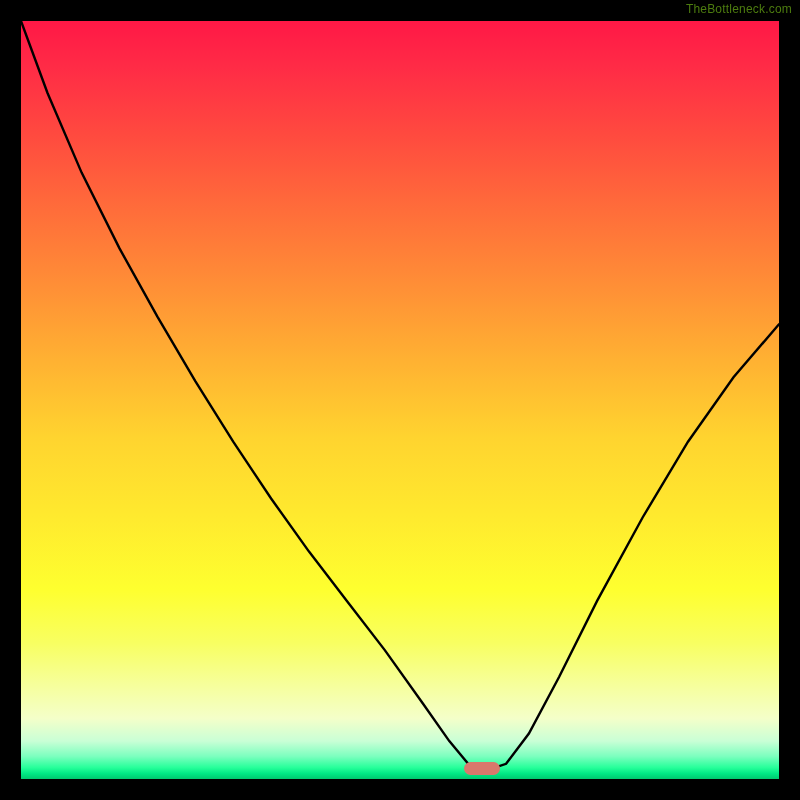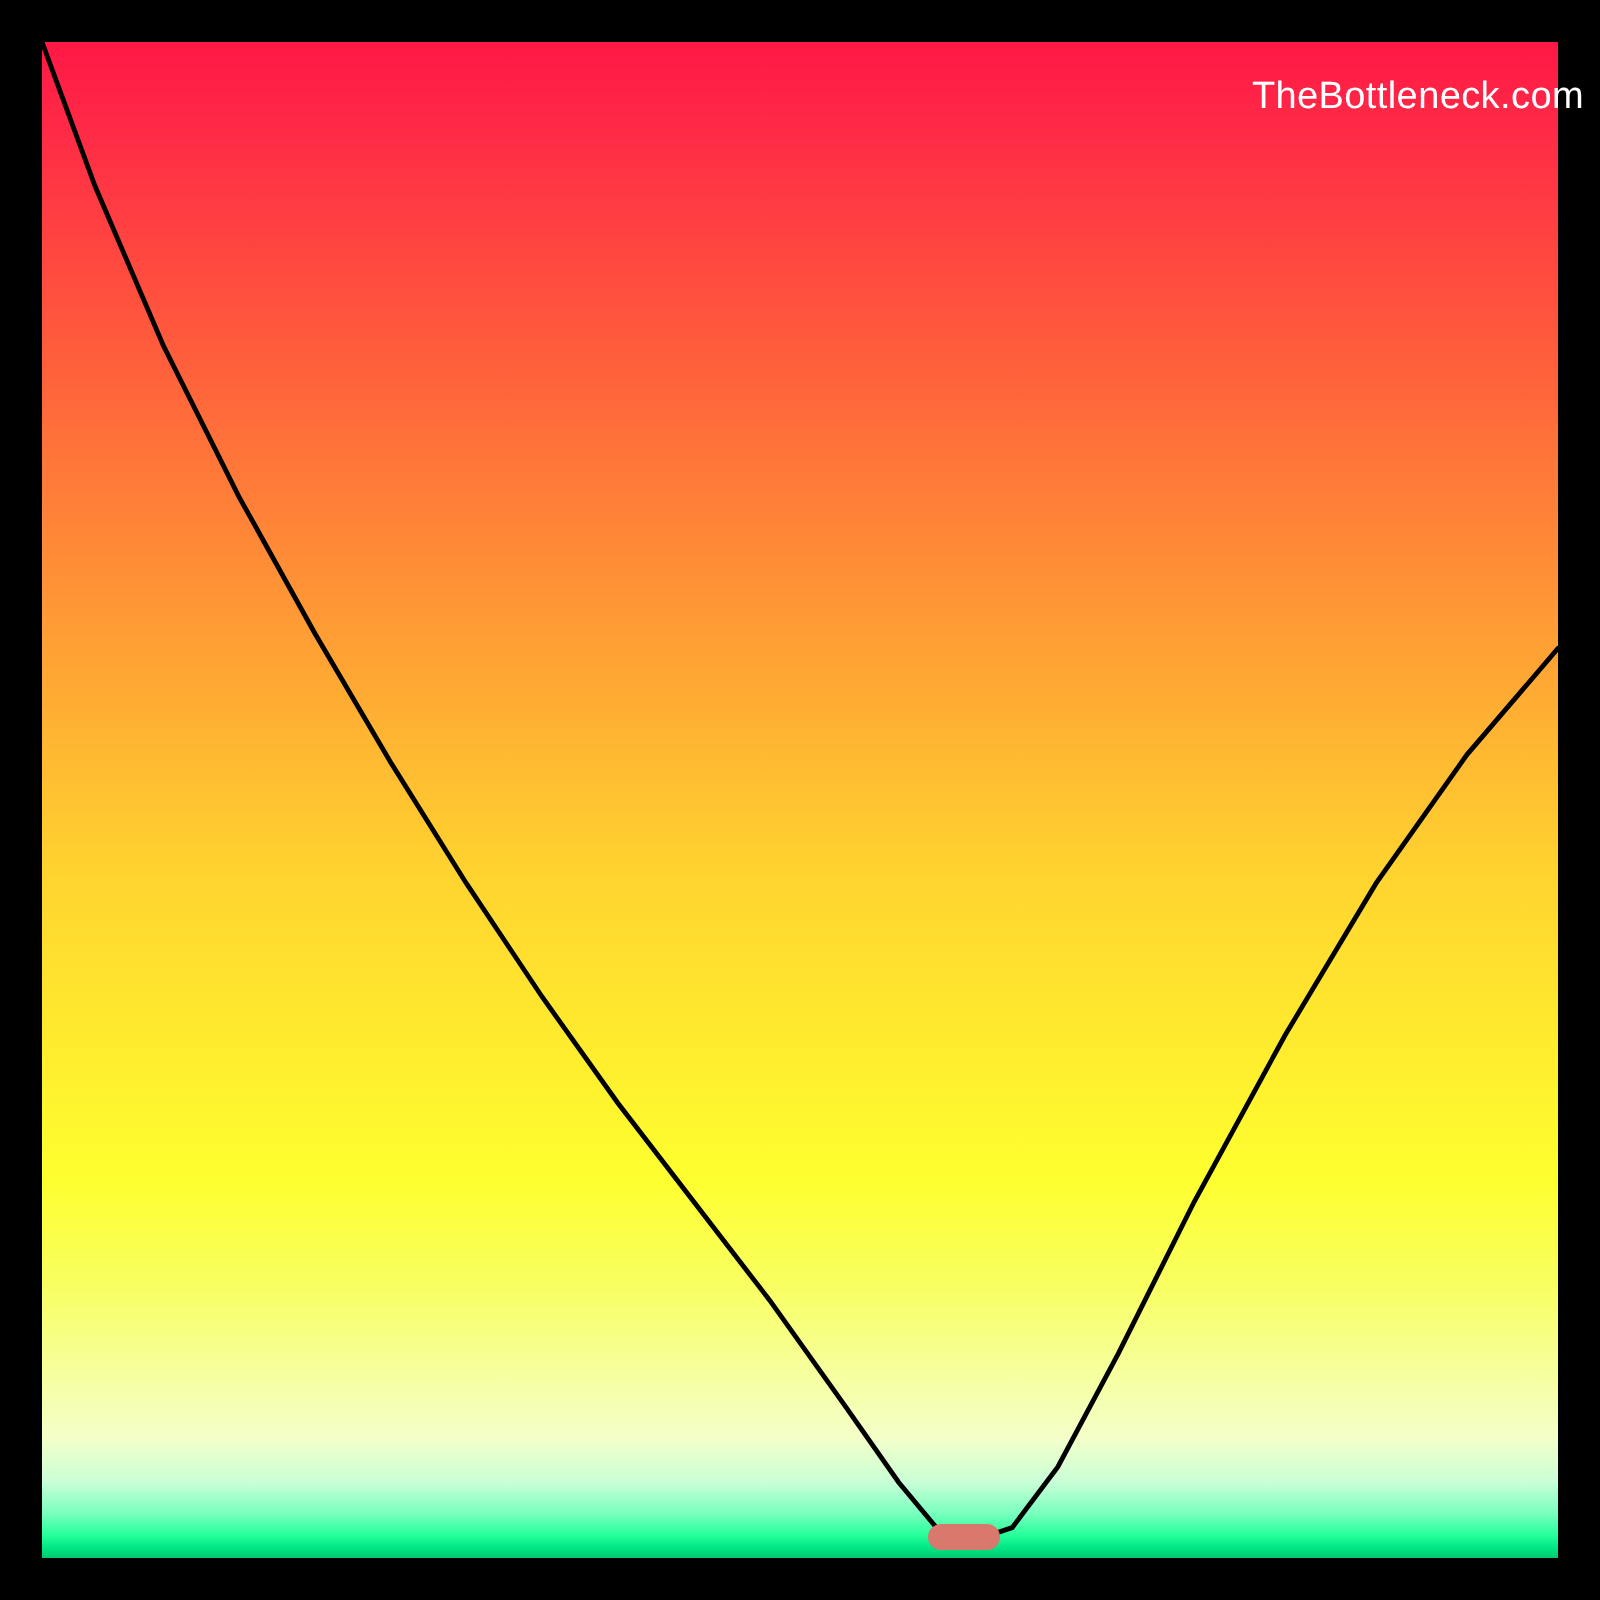--- a/index.html
+++ b/index.html
@@ -14,26 +14,25 @@
   .frame {
     position: relative;
     width: 800px;
     height: 800px;
     background: #000;
   }
   .attribution {
     position: absolute;
     top: 2px;
     right: 8px;
-    color: #ffffff;
-    font-size: 19px;
+    color: #4d7c0f;
+    font-size: 12px;
     font-weight: 400;
     letter-spacing: 0.2px;
     z-index: 5;
-    margin-top: 36px;
   }
   .plot-area {
     position: absolute;
     left: 21px;
     top: 21px;
     width: 758px;
     height: 758px;
   }
   .gradient-bg {
     position: absolute;

